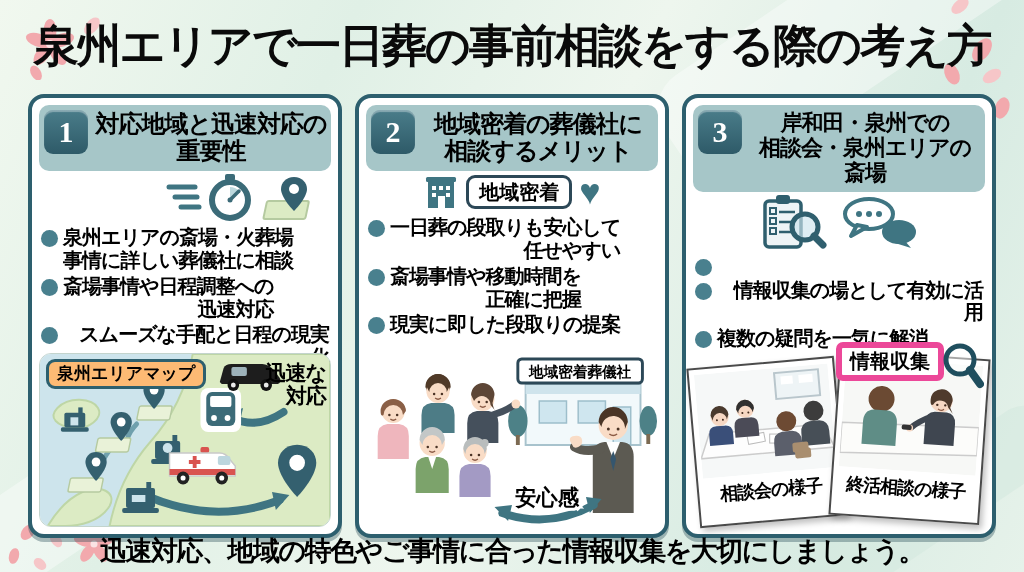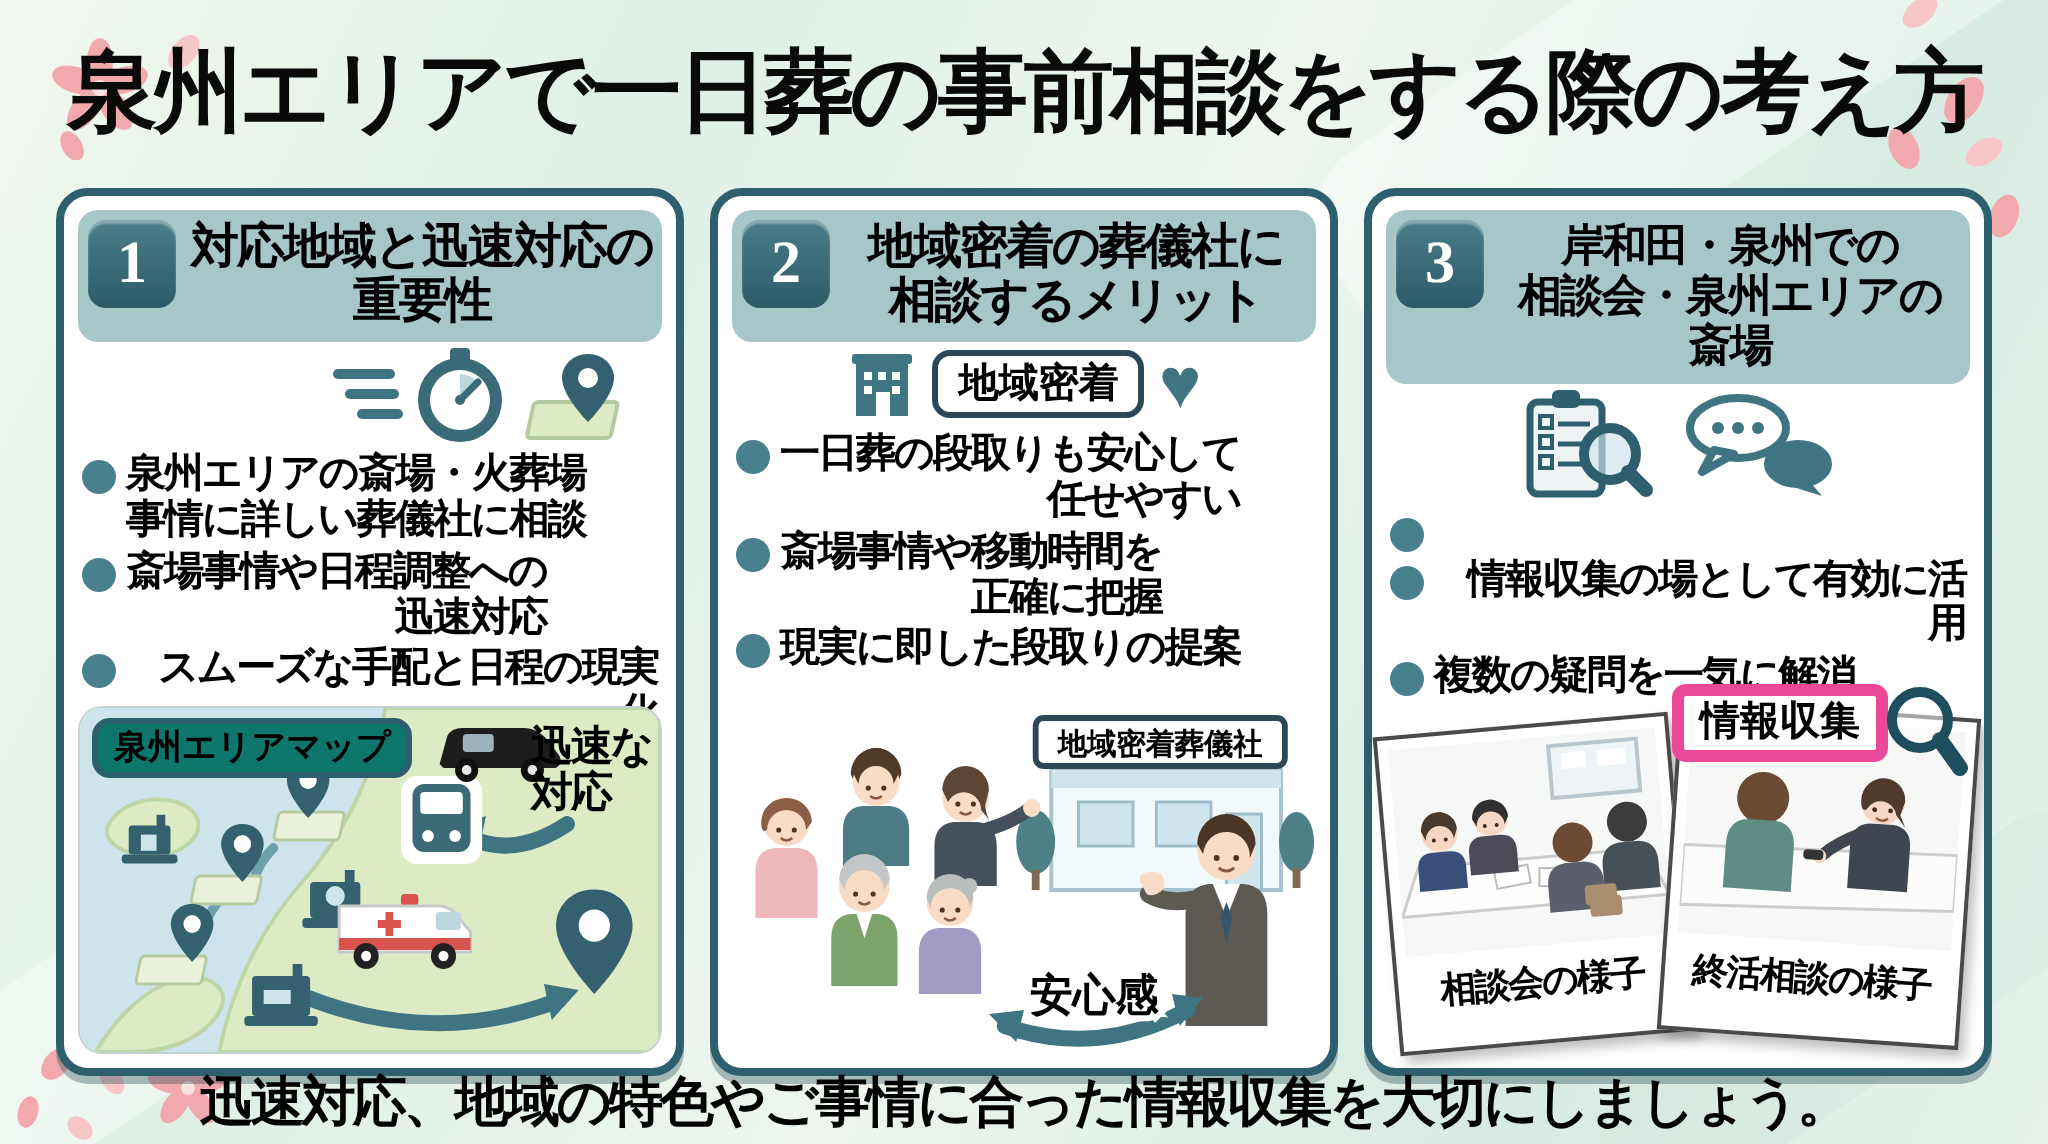--- a/index.html
+++ b/index.html
@@ -33,24 +33,24 @@
     font-size:20px;font-weight:900;line-height:28px;}
   .heart{font-size:36px;color:#3f7582;line-height:36px;}
 
   .bullets{margin:5px 2px 0 2px;text-align:right;}
   .b{display:flex;gap:5px;margin-bottom:3px;}
   .dot{width:17px;height:17px;border-radius:50%;background:#49808e;flex:0 0 17px;margin-top:4px;}
   .btxt{font-size:20px;font-weight:900;line-height:1.14;letter-spacing:-1px;white-space:pre-line;}
 
   .illo{position:absolute;bottom:7px;left:7px;right:7px;height:172px;}
   .map-wrap{border-radius:12px;overflow:hidden;border:1px solid #c3d4cd;}
-  .map-label{position:absolute;top:5px;left:6px;background:#0f766e;border:3px solid #2d5f6e;
+  .map-label{position:absolute;top:5px;left:6px;background:#fdba74;border:3px solid #2d5f6e;
     border-radius:9px;padding:0 8px;font-size:17px;font-weight:900;line-height:24px;}
   .speed-label{position:absolute;top:8px;right:4px;font-size:21px;font-weight:900;line-height:1.1;
-    white-space:pre-line;text-align:left;letter-spacing:-1px;}
+    white-space:pre-line;text-align:right;letter-spacing:-1px;}
 
   .photos{position:absolute;bottom:6px;left:6px;right:6px;height:182px;}
   .photo{position:absolute;background:#fff;border:2px solid #4a4a4a;padding:5px 5px 1px 5px;
     box-sizing:border-box;box-shadow:3px 4px 6px rgba(0,0,0,.25);}
   .photo1{left:1px;top:16px;width:148px;height:160px;transform:rotate(-5deg);}
   .photo2{left:142px;top:8px;width:151px;height:166px;transform:rotate(4deg);}
   .caption{font-size:18px;font-weight:900;text-align:center;letter-spacing:-1px;margin-top:1px;}
   .info-badge-wrap{position:absolute;top:-4px;right:2px;z-index:6;display:flex;align-items:flex-start;}
   .info-badge{background:#fff;border:6px solid #ec4899;border-radius:7px;padding:0 8px;
     font-size:20px;font-weight:900;line-height:27px;}

